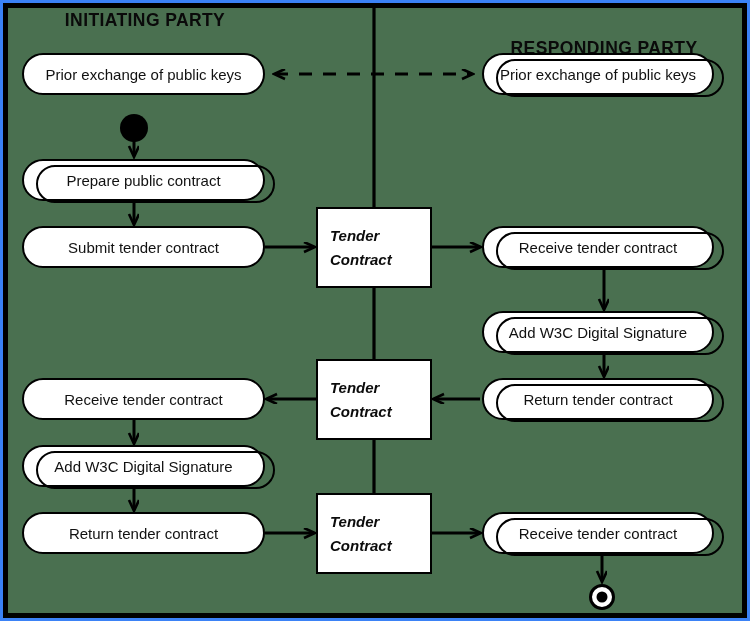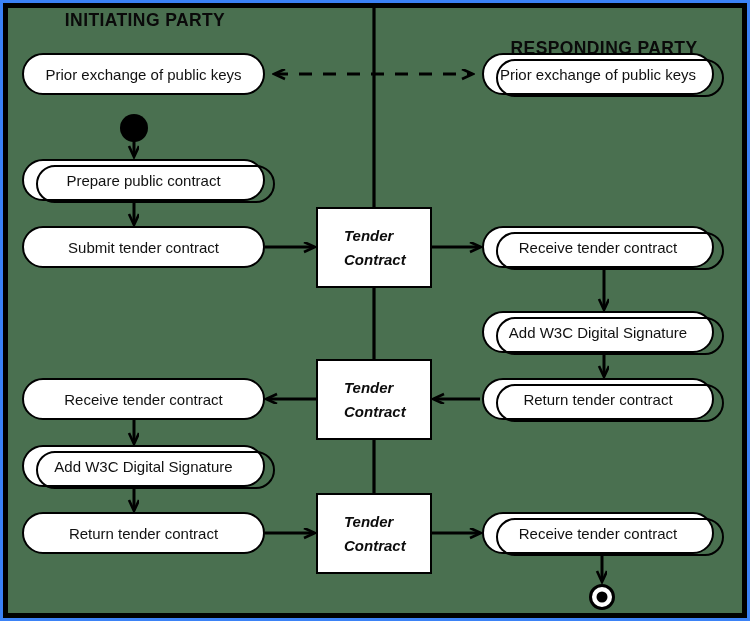--- a/index.html
+++ b/index.html
@@ -73,21 +73,21 @@
     z-index: -1;
   }
   .object-box {
     position: absolute;
     box-sizing: border-box;
     background: #ffffff;
     border: 2.6px solid #000000;
     display: flex;
     flex-direction: column;
     justify-content: center;
-    padding-left: 26px;
+    padding-left: 12px;
     font-family: "Liberation Sans", sans-serif;
     font-weight: bold;
     font-style: italic;
     font-size: 15px;
     color: #0c0c0c;
     line-height: 1.55;
     z-index: 4;
   }
   .initial-node {
     position: absolute;

